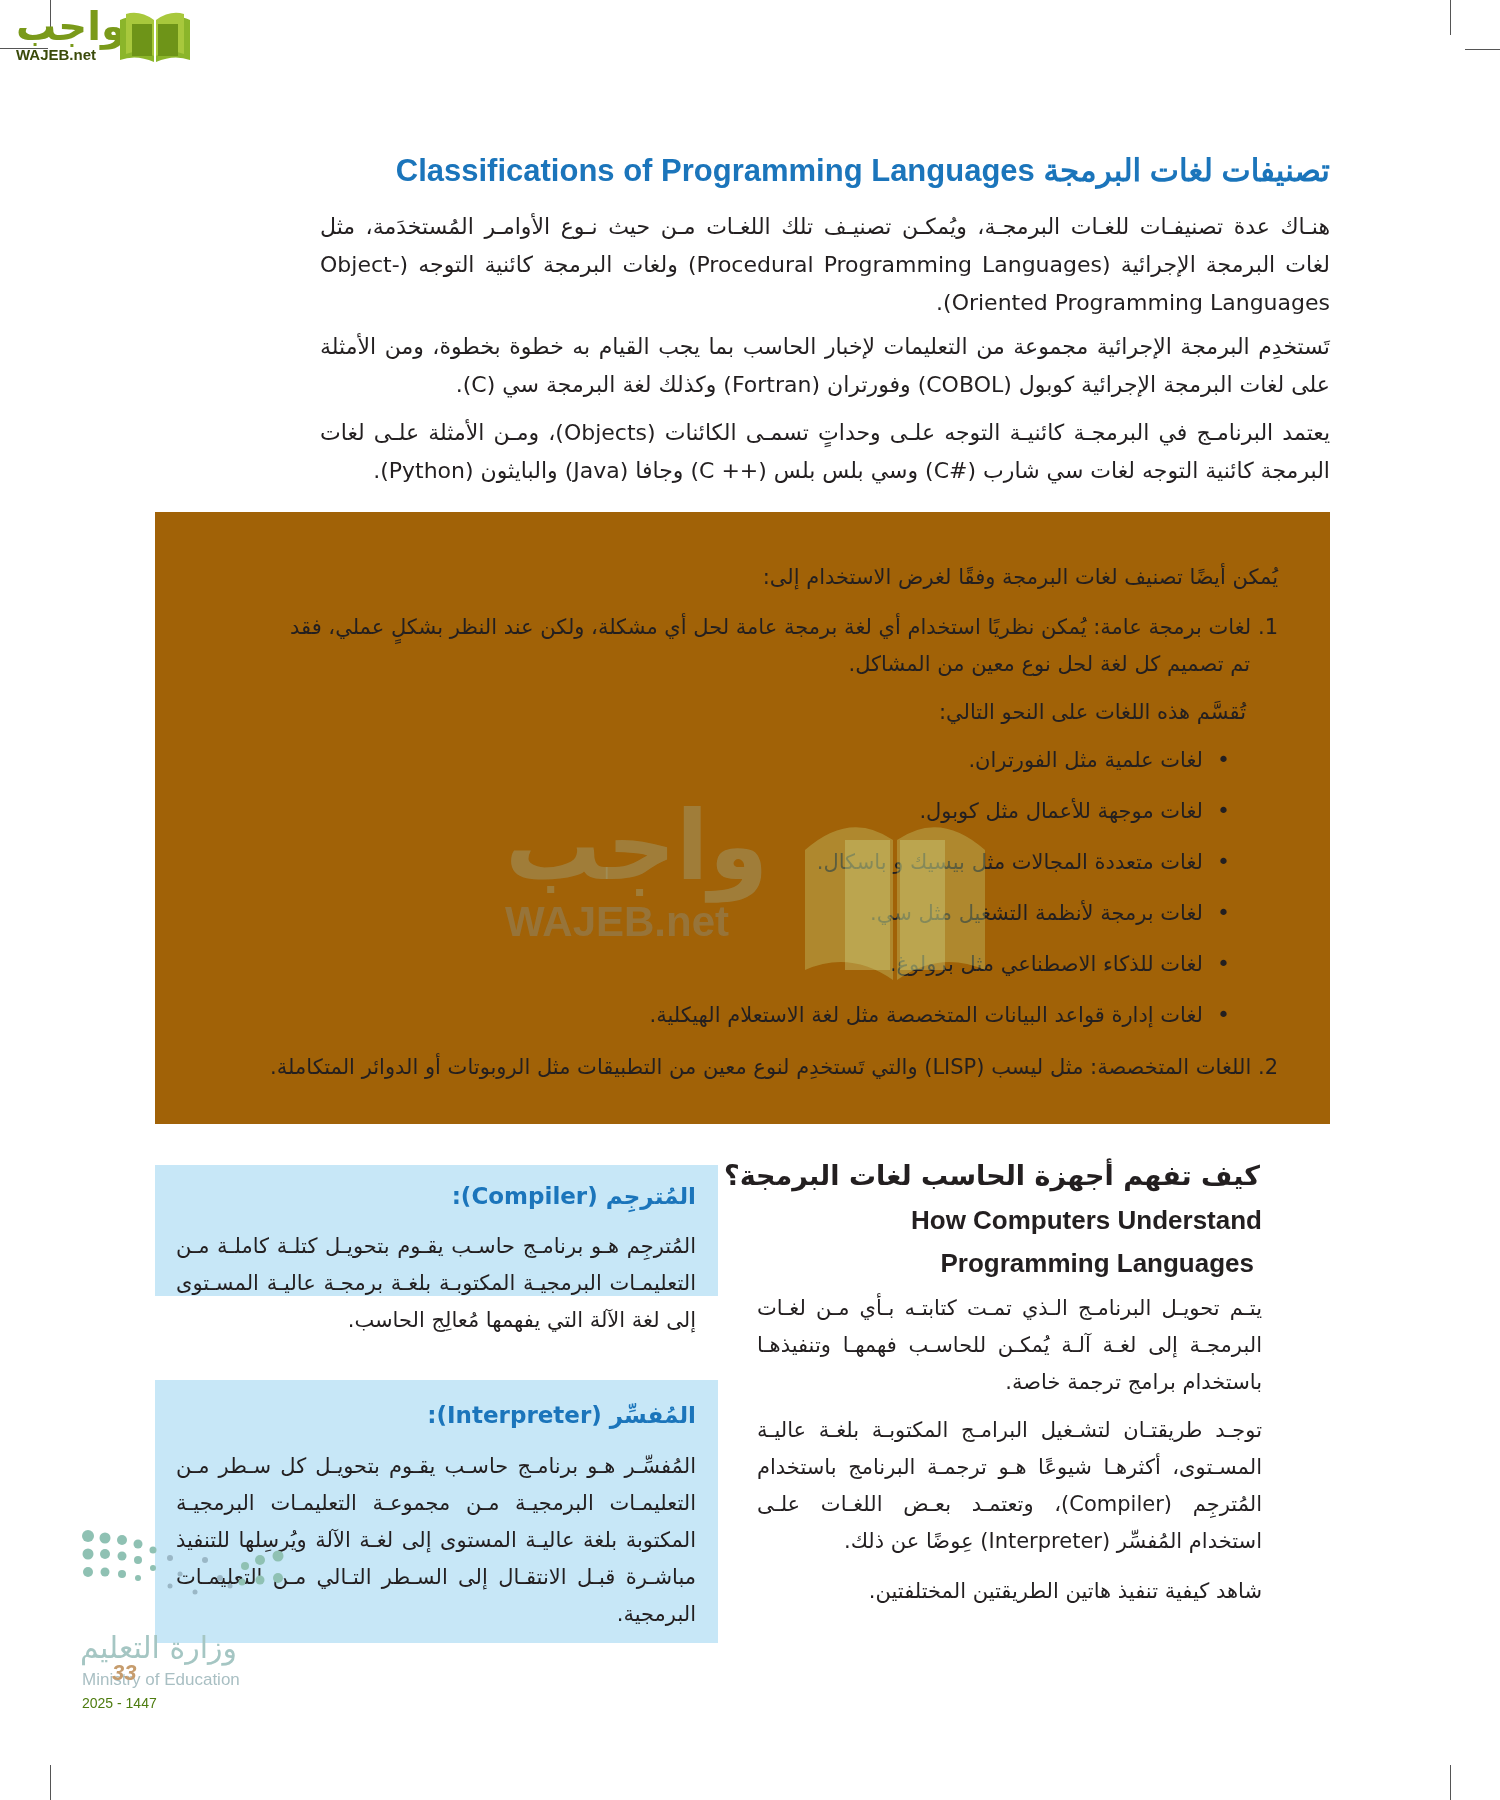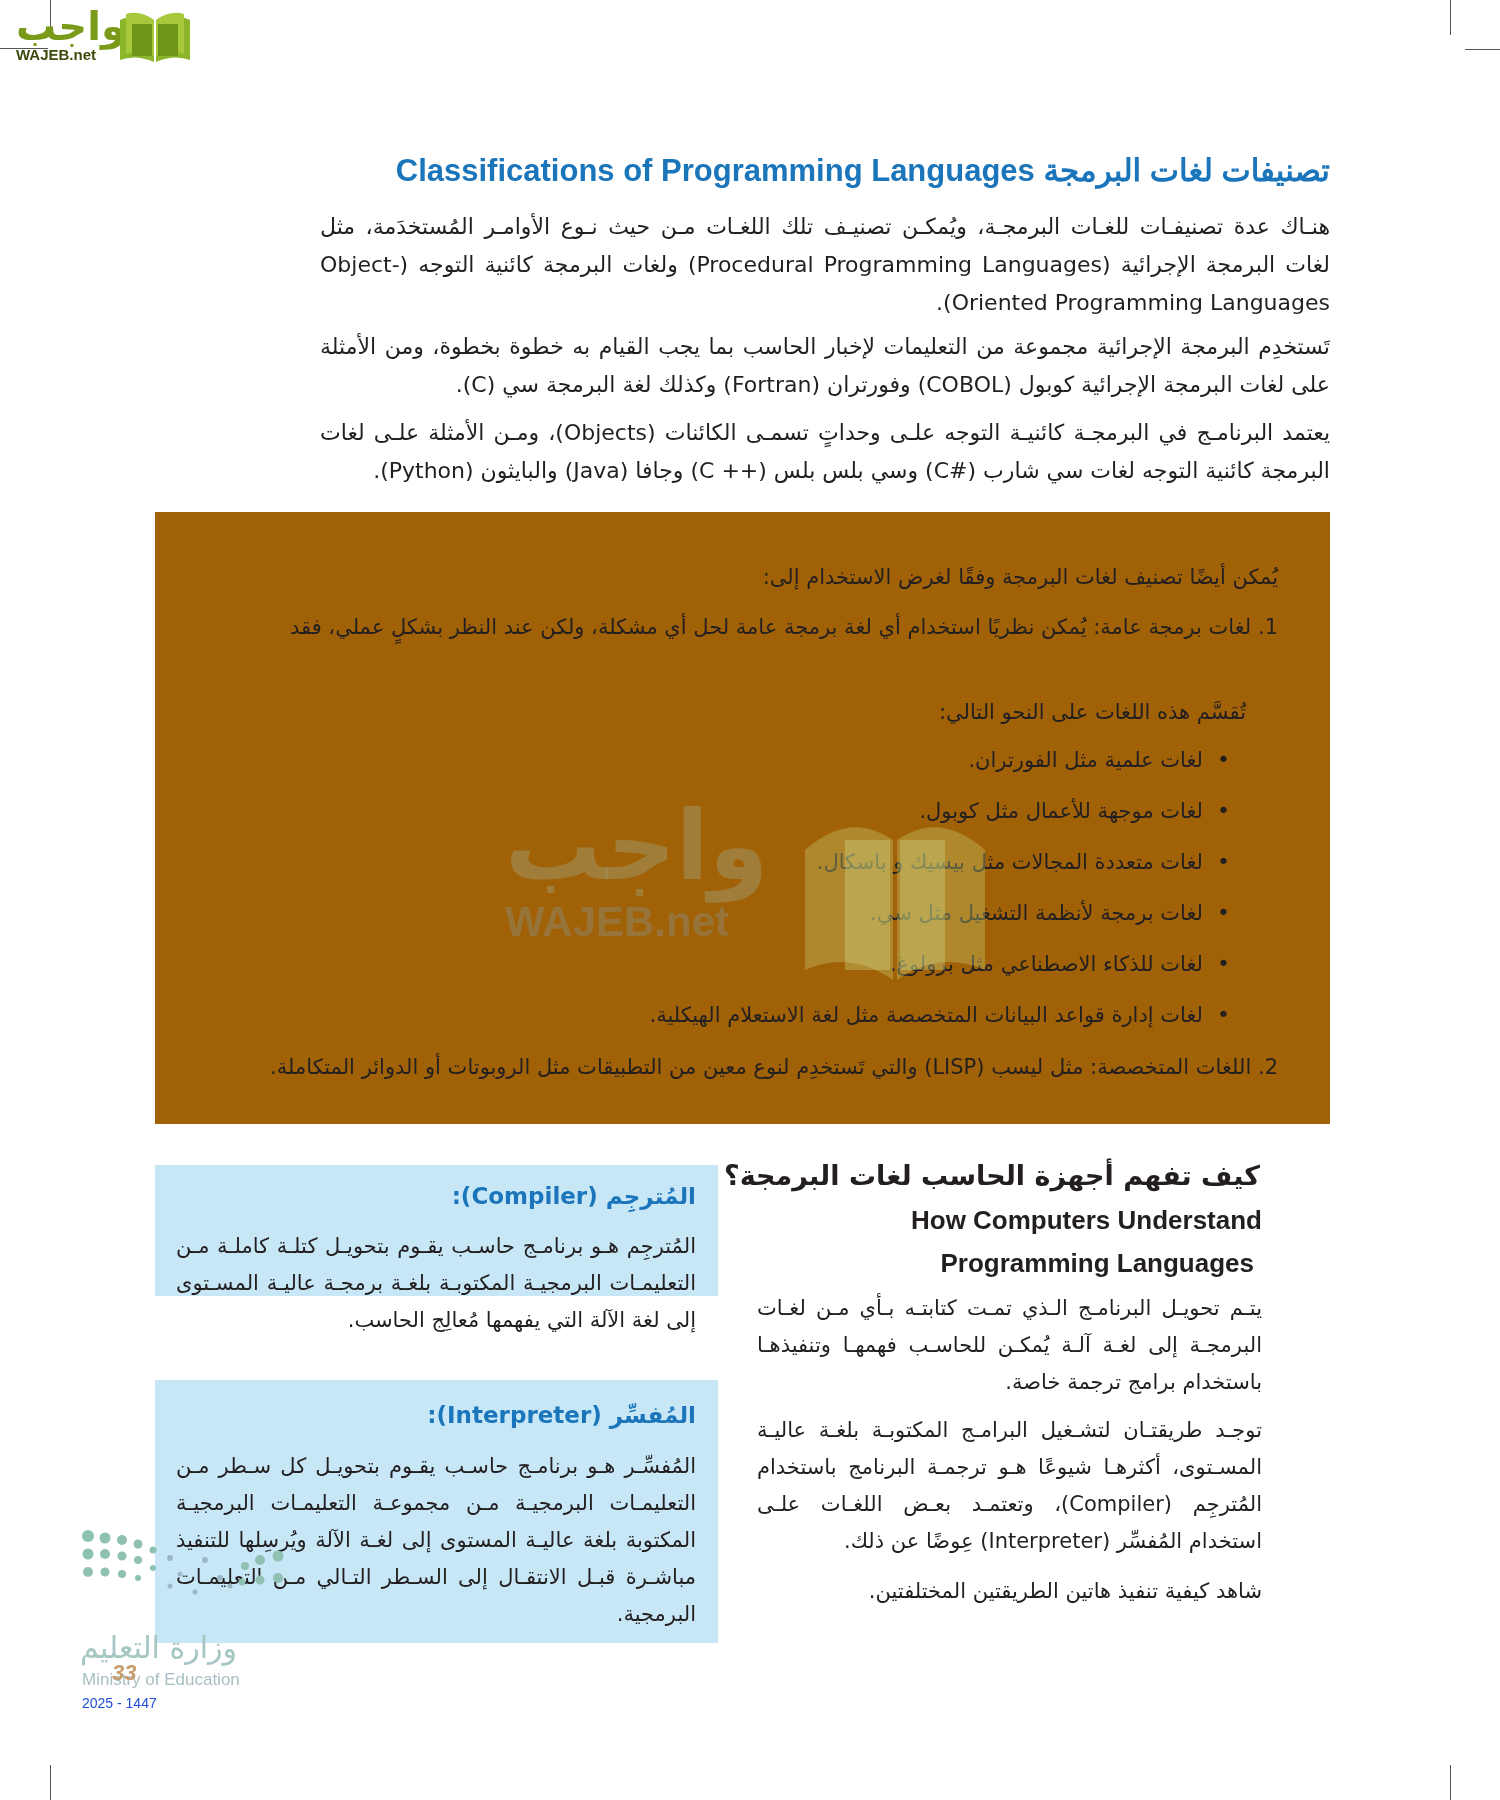--- a/index.html
+++ b/index.html
@@ -24,21 +24,21 @@
   .bluebox { position:absolute; left:155px; width:563px; background:#c7e7f7; }
   .bb-title { position:absolute; right:22px; font-size:23px; font-weight:bold; color:#1b75bb; direction:rtl; white-space:nowrap; }
   .bb-body { position:absolute; right:22px; width:520px; font-size:21px; line-height:37px; direction:rtl; text-align:justify; text-align-last:right;margin-top:8px; }
   .h2ar { position:absolute; right:240px; top:1160px; font-size:27px; font-weight:bold; color:#231f20; direction:rtl; white-space:nowrap; }
   .h2en { position:absolute; right:238px; font-size:26px; font-weight:bold; color:#231f20; white-space:nowrap; font-family:"Liberation Sans", sans-serif; }
   .rcol { position:absolute; right:238px; width:505px; font-size:21px; line-height:37px; direction:rtl; text-align:justify; text-align-last:right; }
   .moe { position:absolute; left:80px; top:1530px; width:230px; height:200px; }
   .dots { position:absolute; left:0; top:0; width:220px; height:80px; }
   .moe-ar { position:absolute; left:0; top:100px; font-size:30px; color:#a5c6c3; direction:rtl; }
   .moe-en { position:absolute; left:2px; top:140px; font-size:17px; color:#a9bfc3; font-family:"Liberation Sans", sans-serif; }
-  .moe-yr { position:absolute; left:2px; top:165px; font-size:14px; color:#1d4ed8; font-family:"Liberation Sans", sans-serif; }
+  .moe-yr { position:absolute; left:2px; top:165px; font-size:14px; color:#4d7c0f; font-family:"Liberation Sans", sans-serif; }
   .pgnum { position:absolute; left:112px; top:1660px; font-size:22px; font-weight:bold; color:#c69c6d; font-family:"Liberation Sans", sans-serif;font-style:italic; }
 </style>
 </head>
 <body>
 
 <div class="crop" style="left:50px;top:0;width:1px;height:35px;"></div>
 <div class="crop" style="left:0;top:48px;width:48px;height:1px;"></div>
 <div class="crop" style="left:1450px;top:0;width:1px;height:35px;"></div>
 <div class="crop" style="left:1465px;top:49px;width:35px;height:1px;"></div>
 <div class="crop" style="left:50px;top:1765px;width:1px;height:35px;"></div>
@@ -59,20 +59,21 @@
 
 <div class="title">تصنيفات لغات البرمجة Classifications of Programming Languages</div>
 
 <div class="para rtl" style="top:208px;margin-left:15px;">هنـاك عدة تصنيفـات للغـات البرمجـة، ويُمكـن تصنيـف تلك اللغـات مـن حيث نـوع الأوامـر المُستخدَمة، مثل لغات البرمجة الإجرائية (Procedural Programming Languages) ولغات البرمجة كائنية التوجه (Object-Oriented Programming Languages).</div>
 <div class="para rtl" style="top:328px;">تَستخدِم البرمجة الإجرائية مجموعة من التعليمات لإخبار الحاسب بما يجب القيام به خطوة بخطوة، ومن الأمثلة على لغات البرمجة الإجرائية كوبول (COBOL) وفورتران (Fortran) وكذلك لغة البرمجة سي (C).</div>
 <div class="para rtl" style="top:414px;">يعتمد البرنامـج في البرمجـة كائنيـة التوجه علـى وحداتٍ تسمـى الكائنات (Objects)، ومـن الأمثلة علـى لغات البرمجة كائنية التوجه لغات سي شارب (#C) وسي بلس بلس (++ C) وجافا (Java) والبايثون (Python).</div>
 
 <div class="graybox">
   <div class="gb-text" style="right:52px;top:50px;">يُمكن أيضًا تصنيف لغات البرمجة وفقًا لغرض الاستخدام إلى:</div>
   <div class="gb-text" style="right:52px;top:100px;">1. لغات برمجة عامة: يُمكن نظريًا استخدام أي لغة برمجة عامة لحل أي مشكلة، ولكن عند النظر بشكلٍ عملي، فقد</div>
+  <div class="gb-text" style="right:80px;top:137px;">تم تصميم كل لغة لحل نوع معين من المشاكل.</div>
   <div class="gb-text" style="right:84px;top:185px;text-align:right;">تُقسَّم هذه اللغات على النحو التالي:</div>
   <div class="bullet" style="right:100px;top:235px;">لغات علمية مثل الفورتران.</div>
   <div class="bullet" style="right:100px;top:286px;">لغات موجهة للأعمال مثل كوبول.</div>
   <div class="bullet" style="right:100px;top:337px;">لغات متعددة المجالات مثل بيسيك و باسكال.</div>
   <div class="bullet" style="right:100px;top:388px;">لغات برمجة لأنظمة التشغيل مثل سي.</div>
   <div class="bullet" style="right:100px;top:439px;">لغات للذكاء الاصطناعي مثل برولوغ.</div>
   <div class="bullet" style="right:100px;top:490px;">لغات إدارة قواعد البيانات المتخصصة مثل لغة الاستعلام الهيكلية.</div>
   <div class="gb-text" style="right:52px;top:540px;">2. اللغات المتخصصة: مثل ليسب (LISP) والتي تَستخدِم لنوع معين من التطبيقات مثل الروبوتات أو الدوائر المتكاملة.</div>
 </div>
 

